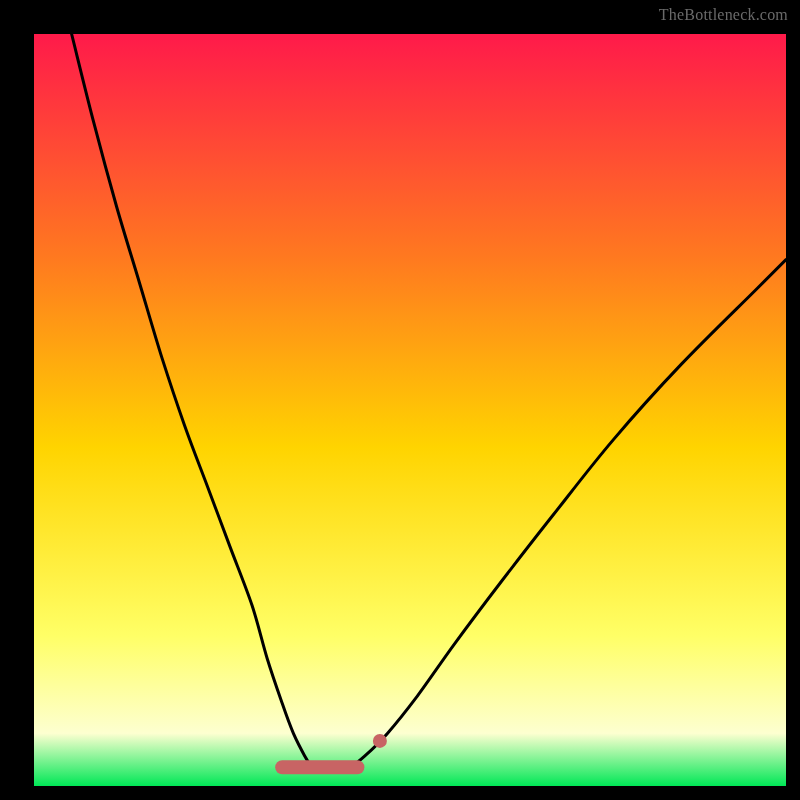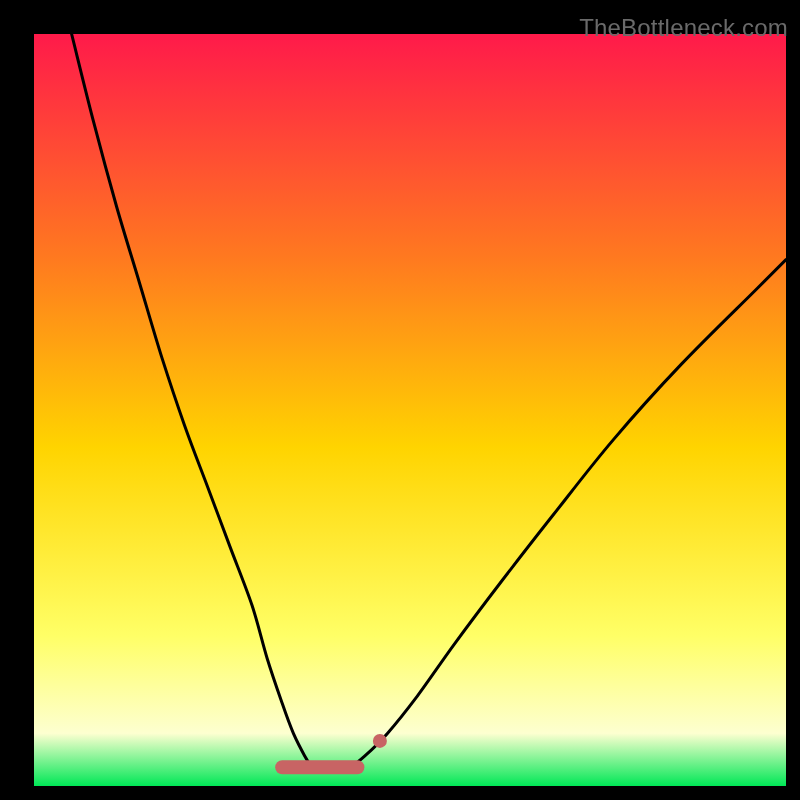--- a/index.html
+++ b/index.html
@@ -14,27 +14,28 @@
   .frame {
     position: absolute;
     left: 0;
     top: 0;
     width: 800px;
     height: 800px;
     background: #000;
   }
   .watermark {
     position: absolute;
-    top: 14px;
+    top: 6px;
     right: 12px;
     color: #6a6a6a;
-    font-size: 24px;
+    font-size: 16px;
     font-weight: 400;
     letter-spacing: 0.2px;
     z-index: 5;
+    font-family: Liberation Serif, serif;
   }
   .plot {
     position: absolute;
     left: 34px;
     top: 34px;
     width: 752px;
     height: 752px;
     z-index: 2;
   }
   .plot svg {

